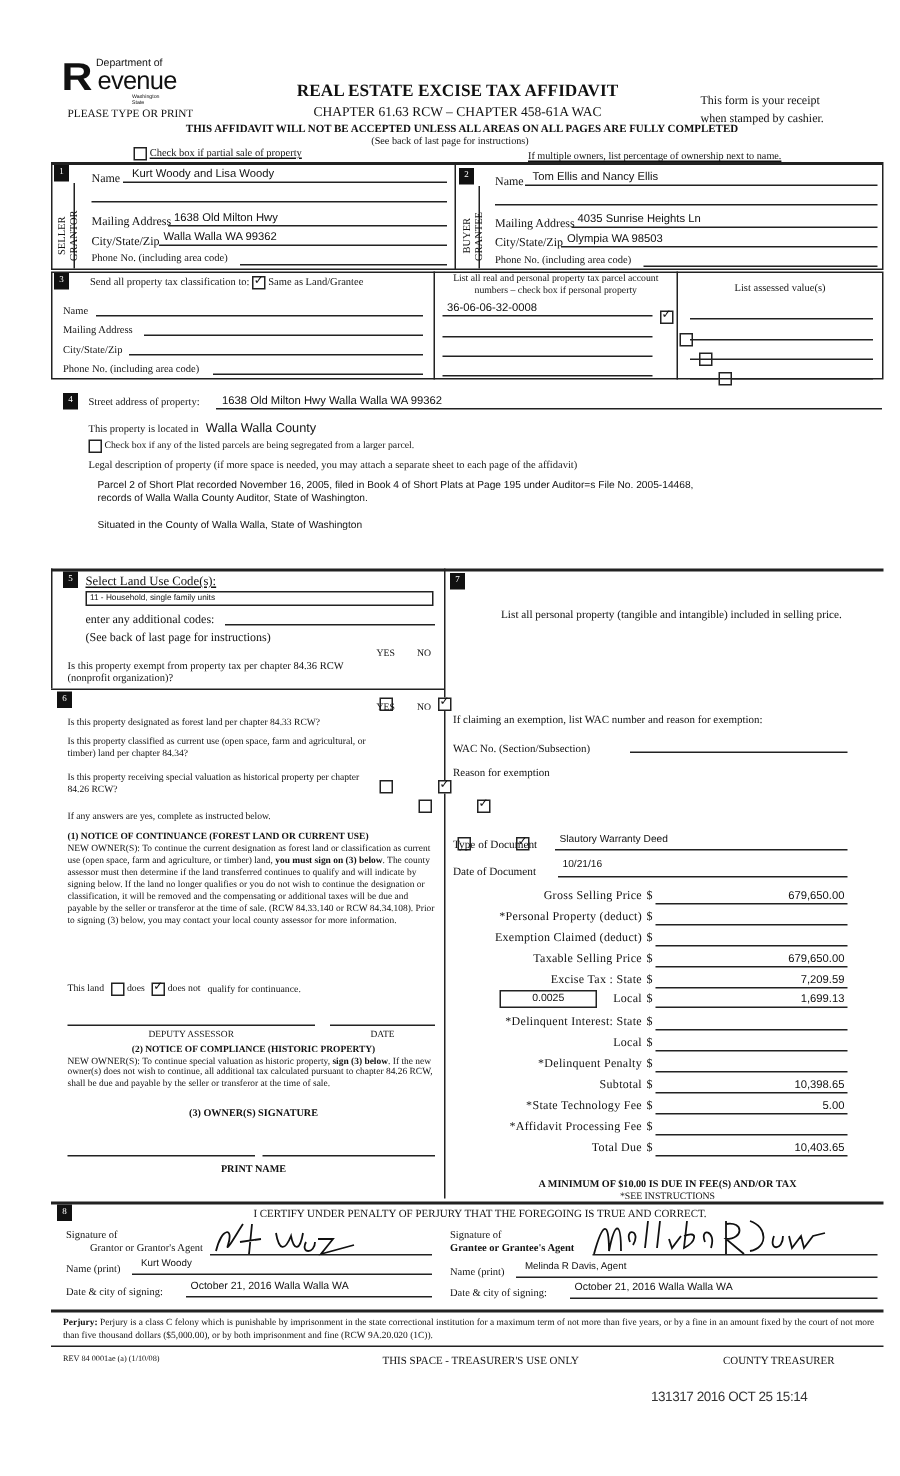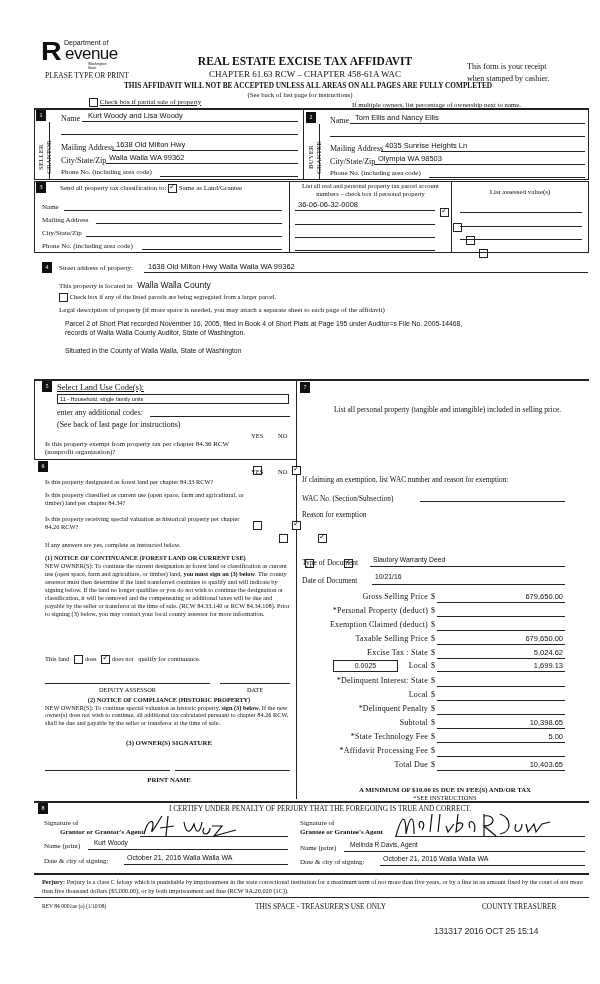--- a/index.html
+++ b/index.html
@@ -245,21 +245,21 @@
   <div class="fee-row" style="top:634px;">
     <span class="fee-lbl">Taxable Selling Price</span>
       <span class="fee-dollar">$</span>
       <span class="fee-line"></span>
     <span class="fee-val">679,650.00</span>
   </div>
   <div class="fee-row" style="top:648px;">
     <span class="fee-lbl">Excise Tax : State</span>
       <span class="fee-dollar">$</span>
       <span class="fee-line"></span>
-    <span class="fee-val">5,024.62</span>
+    <span class="fee-val">7,209.59</span>
   </div>
   <div class="abs sans" style="left:333px;top:660px;width:65px;height:12px;border:1px solid #222;font-size:7px;text-align:center;line-height:10px;">0.0025</div>
   <div class="fee-row" style="top:661px;">
     <span class="fee-lbl">Local</span>
       <span class="fee-dollar">$</span>
       <span class="fee-line"></span>
     <span class="fee-val">1,699.13</span>
   </div>
   <div class="fee-row" style="top:676px;">
     <span class="fee-lbl">*Delinquent Interest: State</span>
@@ -308,21 +308,21 @@
   <div class="abs" style="left:300px;top:794px;width:290px;text-align:center;font-size:6.5px;">*SEE INSTRUCTIONS</div>
 </div>
 
 <div class="abs" style="left:34px;top:801px;width:555px;border-top:2px solid #222;"></div>
 <div>
   <div class="badge" style="left:38px;top:803px;">8</div>
   <div class="abs" style="left:60px;top:804px;width:520px;text-align:center;font-size:7.3px;font-weight:normal;">I CERTIFY UNDER PENALTY OF PERJURY THAT THE FOREGOING IS TRUE AND CORRECT.</div>
 
   <div class="abs" style="left:44px;top:819px;font-size:7px;line-height:9px;">
     <div>Signature of</div>
-    <div style="font-weight:bold;padding-left:16px;">Grantor or Grantor's Agent</div>
+    <div style="font-weight:normal;padding-left:16px;">Grantor or Grantor's Agent</div>
   </div>
   <div class="abs line" style="left:140px;top:836px;width:148px;"></div>
   <svg class="abs" style="left:140px;top:812px;" width="100" height="28" viewBox="0 0 100 28">
     <path d="M4 22 C8 6,16 6,12 18 C10 24,18 10,22 4 M20 16 L34 14 M28 4 L26 24 M44 10 C46 22,50 22,54 12 C56 22,60 22,62 10 M64 16 C60 24,70 24,70 16 M72 14 L82 14 L74 24 L96 18" stroke="#111" stroke-width="1.2" fill="none"></path>
   </svg>
   <div class="abs" style="left:44px;top:842px;font-size:7px;">Name (print)</div>
   <div class="abs line" style="left:88px;top:849px;width:200px;"></div>
   <div class="abs sans" style="left:94px;top:839px;font-size:6.5px;">Kurt Woody</div>
   <div class="abs" style="left:44px;top:857px;font-size:7px;">Date &amp; city of signing:</div>
   <div class="abs line" style="left:124px;top:864px;width:164px;"></div>

